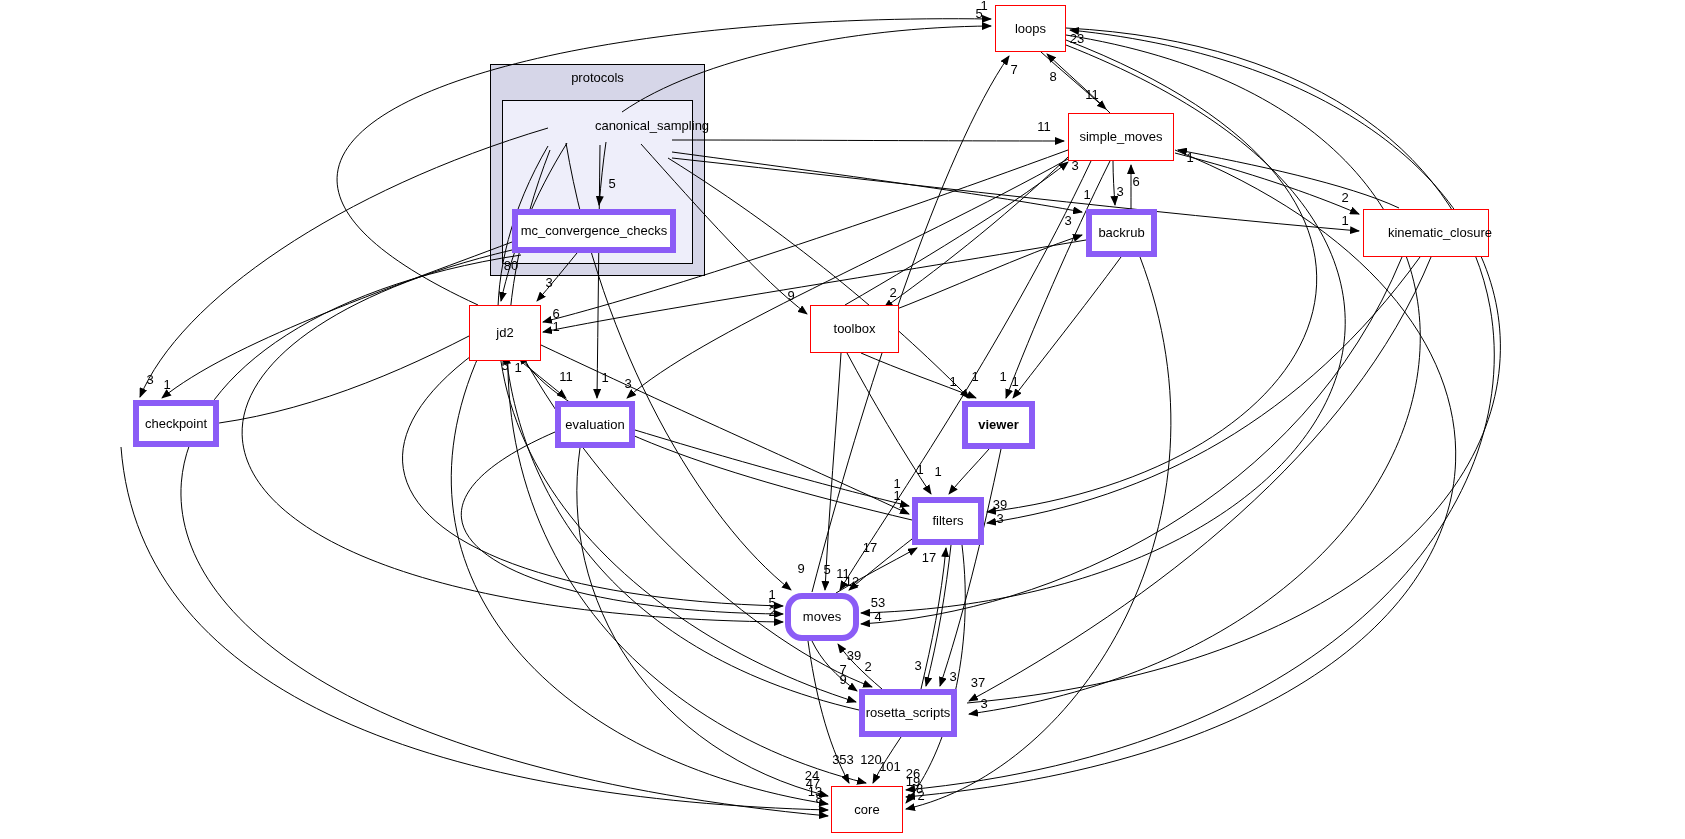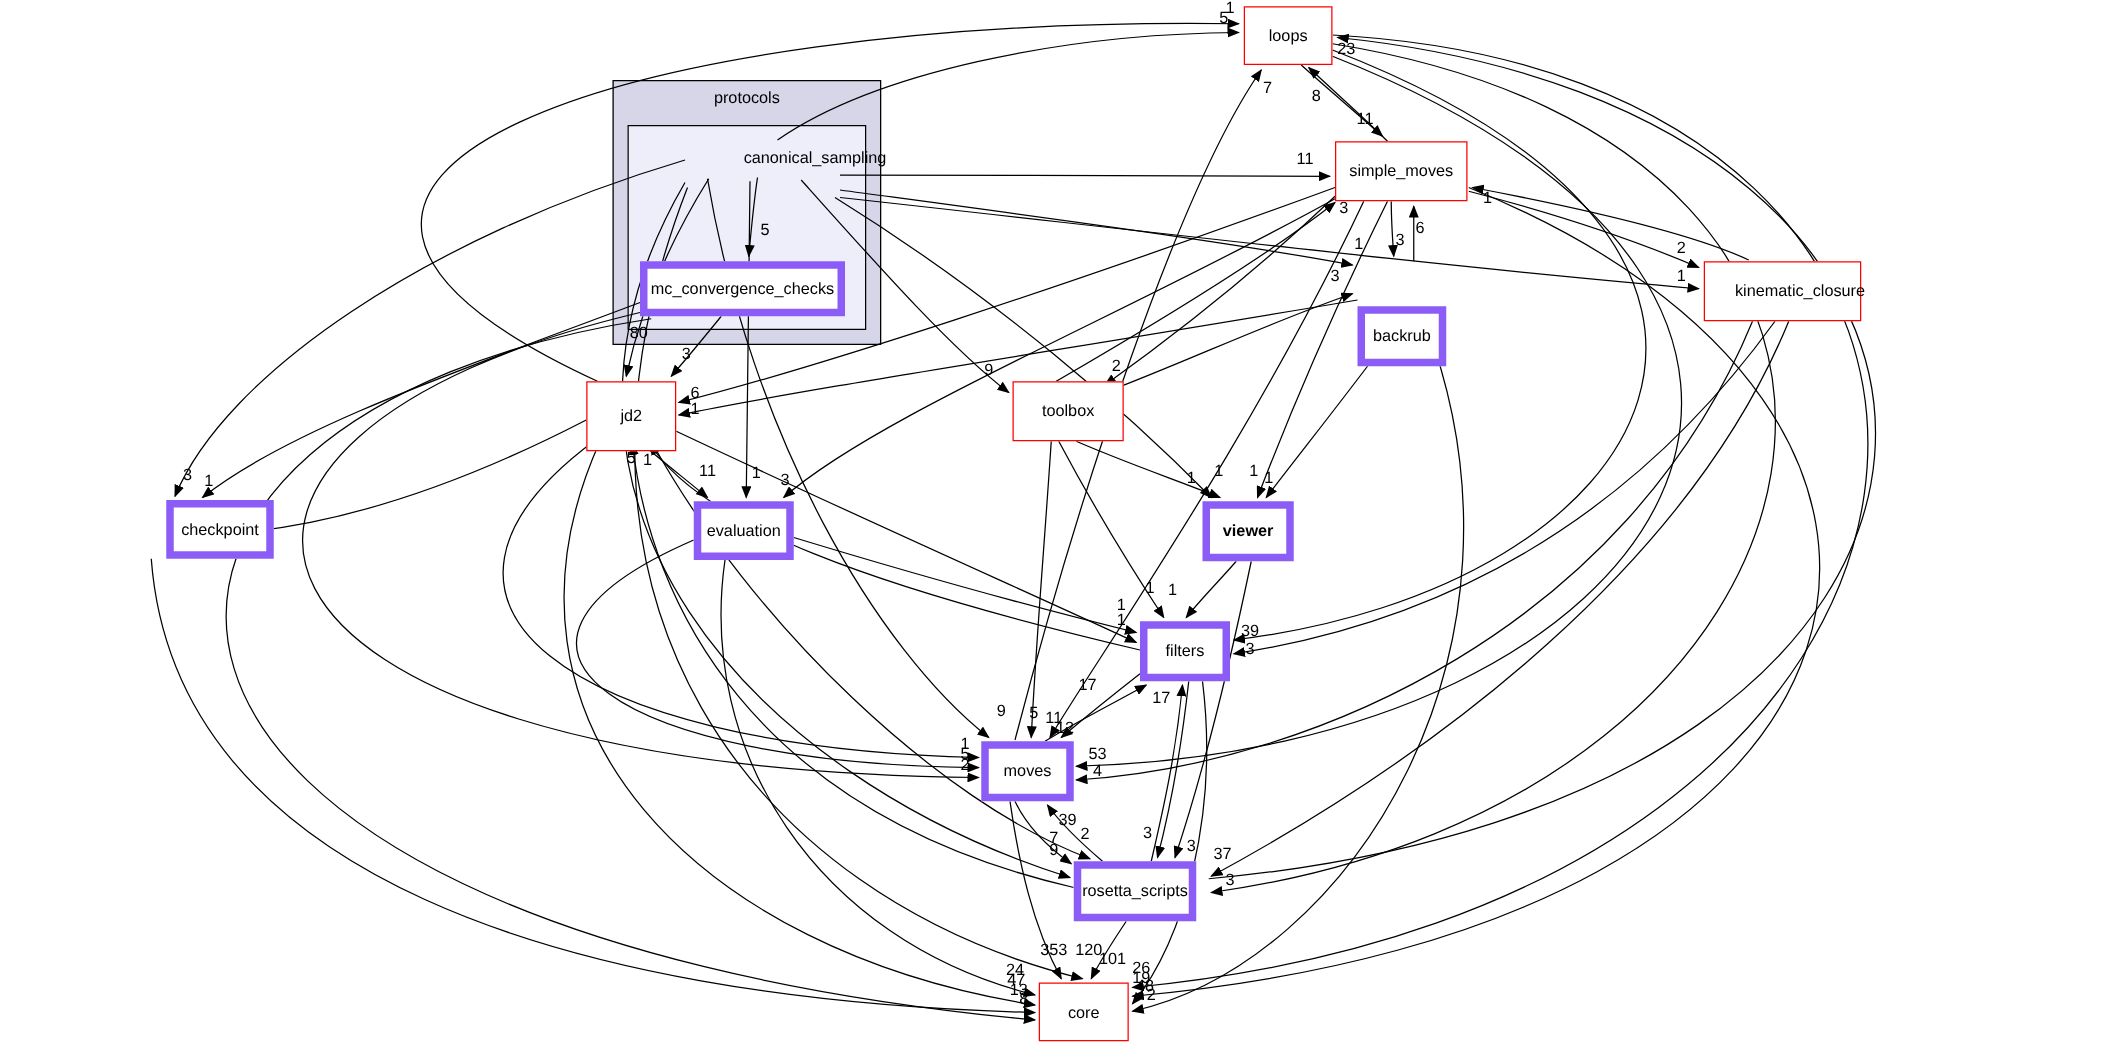--- a/index.html
+++ b/index.html
@@ -169,25 +169,25 @@
       <path d="M 859,710 C 600,650 520,480 506,355" fill="none" stroke="#000000" stroke-width="1" marker-end="url(#arrow)"></path>
       <text x="505" y="370" class="edge-label" text-anchor="middle">5</text>
       <path d="M 912,520 C 700,470 560,420 520,355" fill="none" stroke="#000000" stroke-width="1" marker-end="url(#arrow)"></path>
       <text x="518" y="372" class="edge-label" text-anchor="middle">1</text>
     </svg>
   <div id="node-layer">
       <div class="node plain" style="left: 576px; top: 112px; width: 128px; height: 28px; margin-left: 12px;">canonical_sampling</div>
       <div class="node internal" style="left: 512px; top: 209px; width: 164px; height: 44px;">mc_convergence_checks</div>
       <div class="node external" style="left: 995px; top: 5px; width: 71px; height: 47px;">loops</div>
       <div class="node external" style="left: 1068px; top: 113px; width: 106px; height: 48px;">simple_moves</div>
-      <div class="node internal" style="left: 1086px; top: 209px; width: 71px; height: 48px; margin-top: 36px;">backrub</div>
+      <div class="node internal" style="left: 1086px; top: 209px; width: 71px; height: 48px;">backrub</div>
       <div class="node external" style="left: 1363px; top: 209px; width: 126px; height: 48px; padding-left: 28px;">kinematic_closure</div>
       <div class="node external" style="left: 469px; top: 305px; width: 72px; height: 56px;">jd2</div>
       <div class="node external" style="left: 810px; top: 305px; width: 89px; height: 48px; text-align: center;">toolbox</div>
       <div class="node internal" style="left: 93px; top: 400px; width: 86px; height: 47px; margin-left: 40px;">checkpoint</div>
       <div class="node internal" style="left: 555px; top: 401px; width: 80px; height: 47px;">evaluation</div>
       <div class="node internal" style="left: 962px; top: 401px; width: 73px; height: 48px; font-weight: bold;">viewer</div>
       <div class="node internal" style="left: 912px; top: 497px; width: 72px; height: 48px;">filters</div>
-      <div class="node internal" style="left: 785px; top: 593px; width: 74px; height: 48px;">moves</div>
+      <div class="node internal" style="left: 785px; top: 593px; width: 74px; height: 48px; border-radius: 17px;">moves</div>
       <div class="node internal" style="left: 859px; top: 689px; width: 98px; height: 48px;">rosetta_scripts</div>
       <div class="node external" style="left: 831px; top: 786px; width: 72px; height: 47px;">core</div>
     </div>
 </div>
 
 </body></html>

